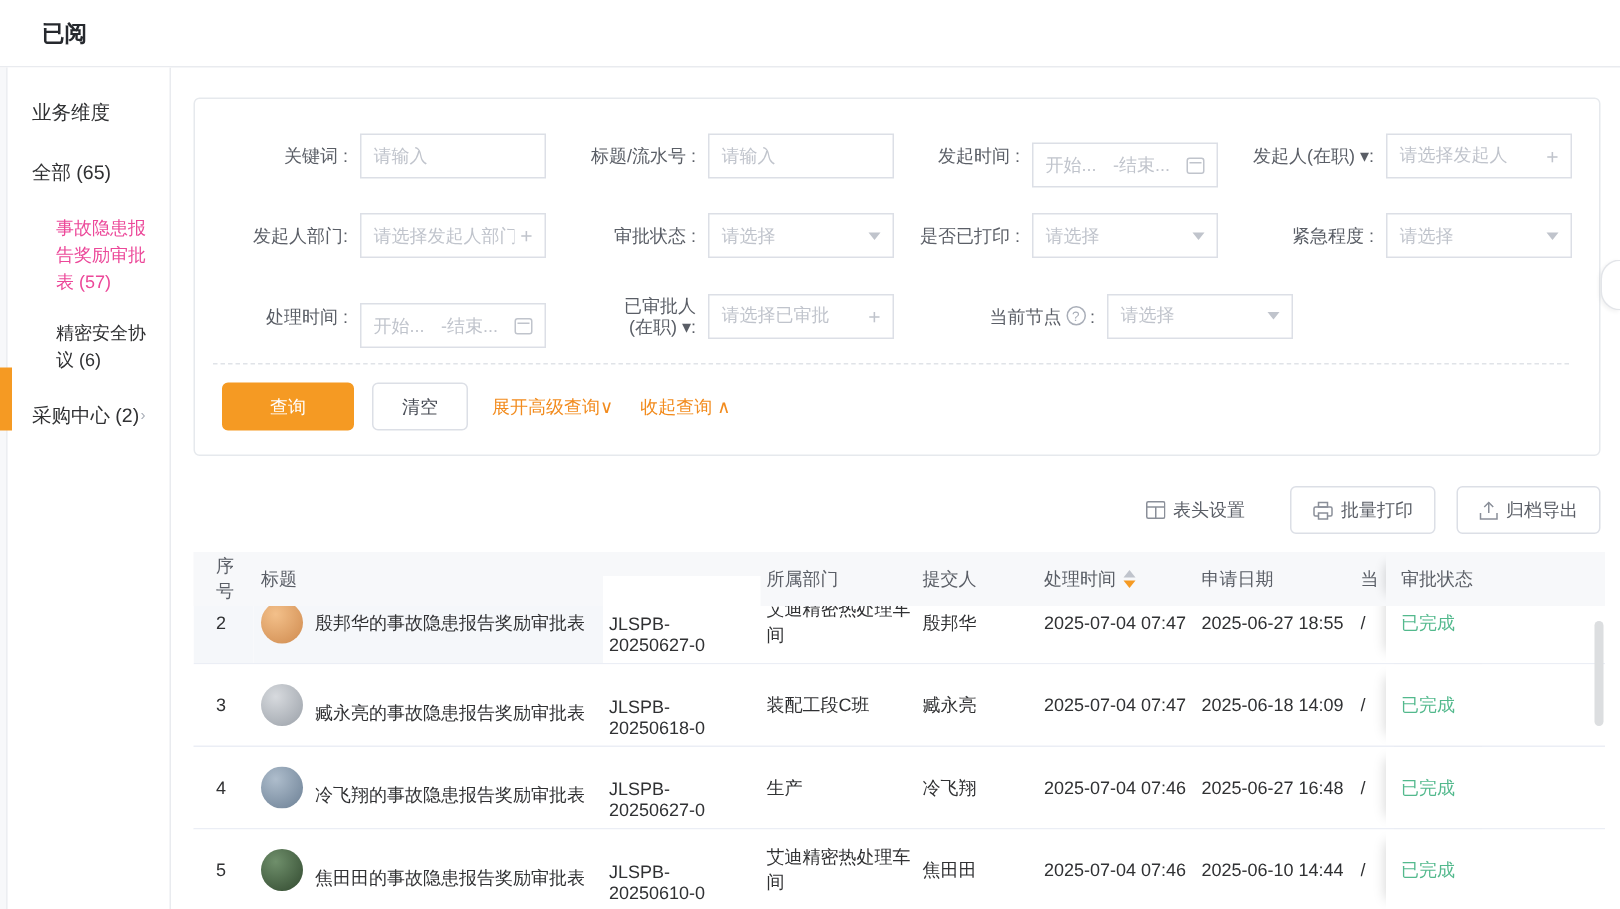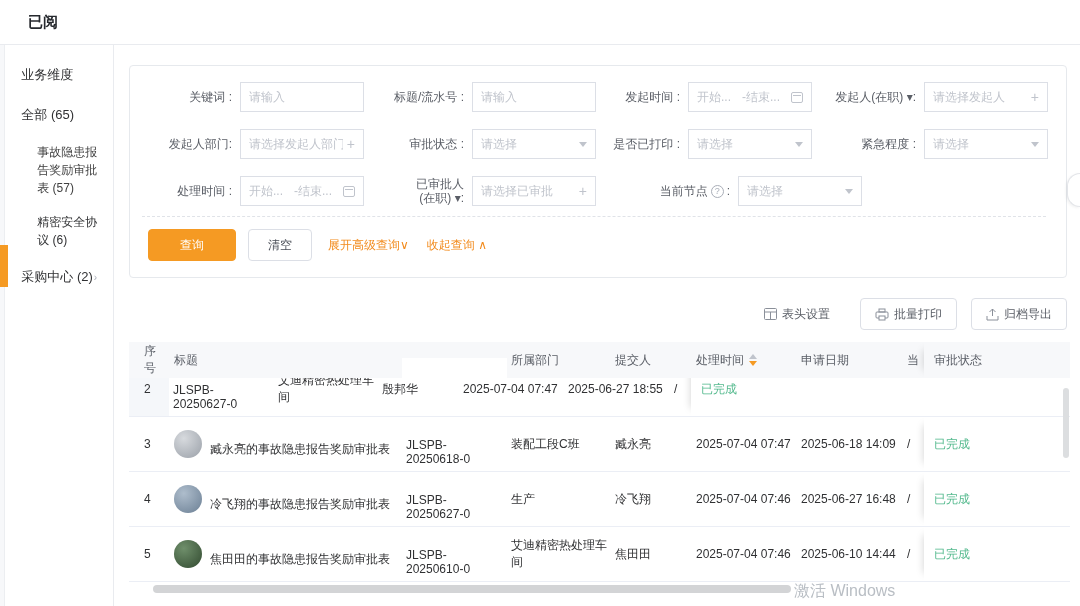--- a/index.html
+++ b/index.html
@@ -15,21 +15,21 @@
   .layout { display:flex; height:561px; }
   .edge-strip { width:8px; background:#f7f8fa; border-right:1px solid #eceef1; position:relative; }
   .edge-indicator { position:absolute; left:0; top:200px; width:8px; height:42px; background:#f59a23; }
 
   .sidebar { width:177px; background:#fff; border-right:1px solid #e9ebef; padding-top:10px; }
   .sb-section { padding:11px 16px; color:#303133; font-size:13px; }
   .sb-item { padding:11px 16px; color:#303133; font-size:13px; display:flex;
     justify-content:space-between; align-items:center; cursor:pointer; }
   .sb-item .arrow { color:#a9aeb8; font-size:10px; }
   .sb-sub { padding:8px 14px 8px 32px; color:#303133; font-size:12px; line-height:18px; cursor:pointer; }
-  .sb-sub.active { color:#404040; }
+  .sb-sub.active { color:#ec4899; }
 
   
   .main { flex:1; position:relative; padding:20px 10px 0 15px; }
 
   
   .filter-panel { border:1px solid #e6e9ed; border-radius:4px; background:#fff;
     padding:16px 18px 10px 10px; margin-right:3px; }
   .f-row { display:flex; margin-bottom:17px; }
   .field { display:flex; align-items:center; }
   .lbl { text-align:right; margin-right:8px; color:#5a5e66; line-height:14px; }
@@ -39,21 +39,21 @@
     display:flex; align-items:center; padding:0 8px; color:#c0c4cc; }
   input.ctrl { outline:none; font-size:12px; font-family:inherit; }
   input.ctrl::placeholder { color:#c0c4cc; }
   .ctrl .ph { flex:1; overflow:hidden; white-space:nowrap; }
   .caret { width:0; height:0; border-left:4px solid transparent; border-right:4px solid transparent;
     border-top:5px solid #c0c4cc; margin-left:4px; }
   .plus { color:#c0c4cc; font-size:14px; margin-left:4px; }
   .cal { position:relative; width:12px; height:11px; border:1px solid #c0c4cc; border-radius:2px;
     display:inline-block; flex:none; }
   .cal::before { content:""; position:absolute; top:2px; left:1px; right:1px; border-top:1px solid #c0c4cc; }
-  .drange { justify-content:space-between; }
+  .drange { justify-content:space-between;margin-top:13px; }
   .drange .ph { flex:none; }
   .help { width:13px; height:13px; border:1px solid #a9aeb8; border-radius:50%; color:#a9aeb8;
     font-size:9px; display:inline-flex; align-items:center; justify-content:center; margin:0 3px; }
 
   .divider-dashed { border-top:1px dashed #e0e3e8; margin:2px 2px 12px; }
   .btn-row { display:flex; align-items:center; padding-left:8px; padding-bottom:6px; }
   .btn { height:32px; border-radius:4px; font-size:12px; display:inline-flex; align-items:center;
     justify-content:center; cursor:pointer; }
   .btn-primary { width:88px; background:#f59a23; color:#fff; border:1px solid #f59a23; margin-right:12px; }
   .btn-plain { width:64px; background:#fff; color:#4a4e57; border:1px solid #dcdfe6; margin-right:16px; }
@@ -283,20 +283,24 @@
             </span>
         </div>
         <div class="th c-adate">申请日期</div>
         <div class="th c-cur">当</div>
         <div class="th c-status pinned">审批状态</div>
       </div>
 
       <div class="row-clip">
         <div class="trow">
           <div class="td c-seq hl">2</div>
+          <div class="td c-title hl titlecell">
+            <span class="avatar av1"></span>
+            <span>殷邦华的事故隐患报告奖励审批表</span>
+          </div>
           <div class="td c-serial">JLSPB-20250627-0</div>
           <div class="td c-dept dept-text">艾迪精密热处理车间</div>
           <div class="td c-sub">殷邦华</div>
           <div class="td c-htime">2025-07-04 07:47</div>
           <div class="td c-adate">2025-06-27 18:55</div>
           <div class="td c-cur">/</div>
           <div class="td c-status pinned">
               <span class="status-txt">已完成</span>
             </div>
         </div>

